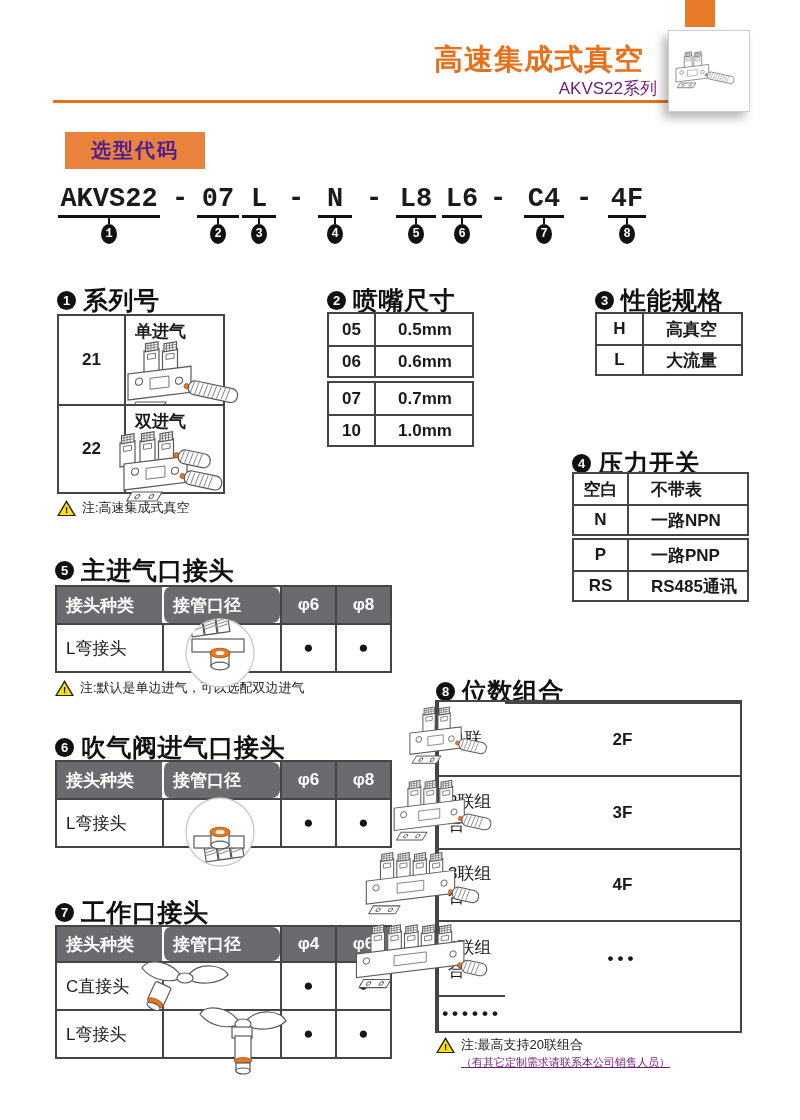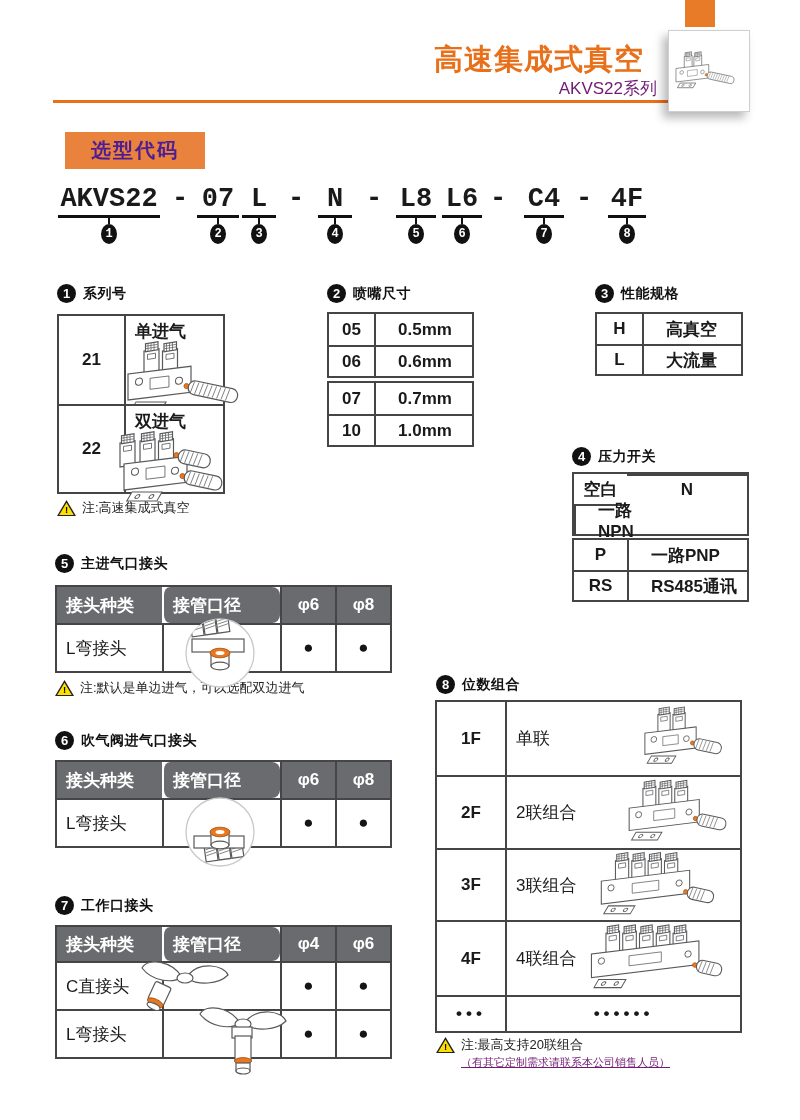--- a/index.html
+++ b/index.html
@@ -27,21 +27,21 @@
   .seg .txt{font-size:27px;font-weight:800;line-height:30px;letter-spacing:0;white-space:nowrap;}
   .seg .ul{height:3px;background:#111;width:100%;margin-top:1px;}
   .seg .tick{width:2px;height:6px;background:#111;}
   .seg .oval{width:16px;height:20px;border-radius:50%;background:#111;color:#fff;
              font-size:12px;font-weight:bold;display:flex;align-items:center;justify-content:center;}
 
   
   .sec-head{position:absolute;display:flex;align-items:center;gap:7px;}
   .sec-num{width:19px;height:19px;border-radius:50%;background:#111;color:#fff;flex:0 0 auto;
            font-size:13px;font-weight:bold;display:flex;align-items:center;justify-content:center;}
-  .sec-title{font-size:14px;font-weight:800;color:#111;letter-spacing:.5px;}
+  .sec-title{font-size:25px;font-weight:800;color:#111;letter-spacing:.5px;}
 
   
   .tb{position:absolute;display:grid;border:2px solid #454547;background:#fff;}
   .tb>div{display:flex;align-items:center;font-size:17px;border-top:2px solid #454547;
           border-left:2px solid #454547;background:#fff;}
   .tb>div.fr{border-top:none;}
   .tb>div.fc{border-left:none;}
   .cc{justify-content:center;}
   .code{font-weight:600;}
   .val{padding-left:22px;font-weight:700;}
@@ -301,20 +301,21 @@
     <div class="fc cc code">L</div>
     <div class="val">大流量</div>
   </div>
 
   <div class="sec-head" style="left:572px;top:447px">
     <span class="sec-num">4</span>
       <span class="sec-title">压力开关</span>
     </div>
   <div class="tb" style="left:572px;top:472px;grid-template-columns:53px 120px;grid-template-rows:30px 30px">
     <div class="fr fc cc code">空白</div>
+    <div class="fr val">不带表</div>
     <div class="fc cc code">N</div>
     <div class="val">一路NPN</div>
   </div>
   <div class="tb" style="left:572px;top:538px;grid-template-columns:53px 120px;grid-template-rows:30px 30px">
     <div class="fr fc cc code">P</div>
     <div class="fr val">一路PNP</div>
     <div class="fc cc code">RS</div>
     <div class="val">RS485通讯</div>
   </div>
 
@@ -445,21 +446,20 @@
     </div>
     <div class="dot">●</div>
     <div class="dot">●</div>
   </div>
 
   <div class="sec-head" style="left:436px;top:675px">
     <span class="sec-num">8</span>
       <span class="sec-title">位数组合</span>
     </div>
   <div class="tb" style="left:435px;top:700px;grid-template-columns:68px 235px;grid-template-rows:73px 73px 72px 75px 36px">
-    <div class="fr fc cc code">1F</div>
     <div class="fr imgcell lp">
       <span>单联</span>
       <span class="ill" style="right:0px;top:-3px"><svg xmlns="http://www.w3.org/2000/svg" width="123" height="86" viewBox="0 0 123 86" style="height: 70px; width: auto;">
             <g transform="translate(22,12) skewY(-9)">
  <rect x="0" y="7" width="15" height="24" fill="#fff" stroke="#58595B" stroke-width="1.2"></rect>
  <rect x="1.5" y="0" width="12.5" height="8" fill="#fff" stroke="#58595B" stroke-width="1.2"></rect>
  <path d="M2 2.5 H13.5 M2 5 H13.5 M4 0 V8 M7 0 V8 M10 0 V8" stroke="#58595B" stroke-width="0.7" fill="none"></path>
  <rect x="3.5" y="11" width="8" height="5" fill="none" stroke="#58595B" stroke-width="0.8"></rect>
             </g>
             <g transform="translate(40.5,12) skewY(-9)">

